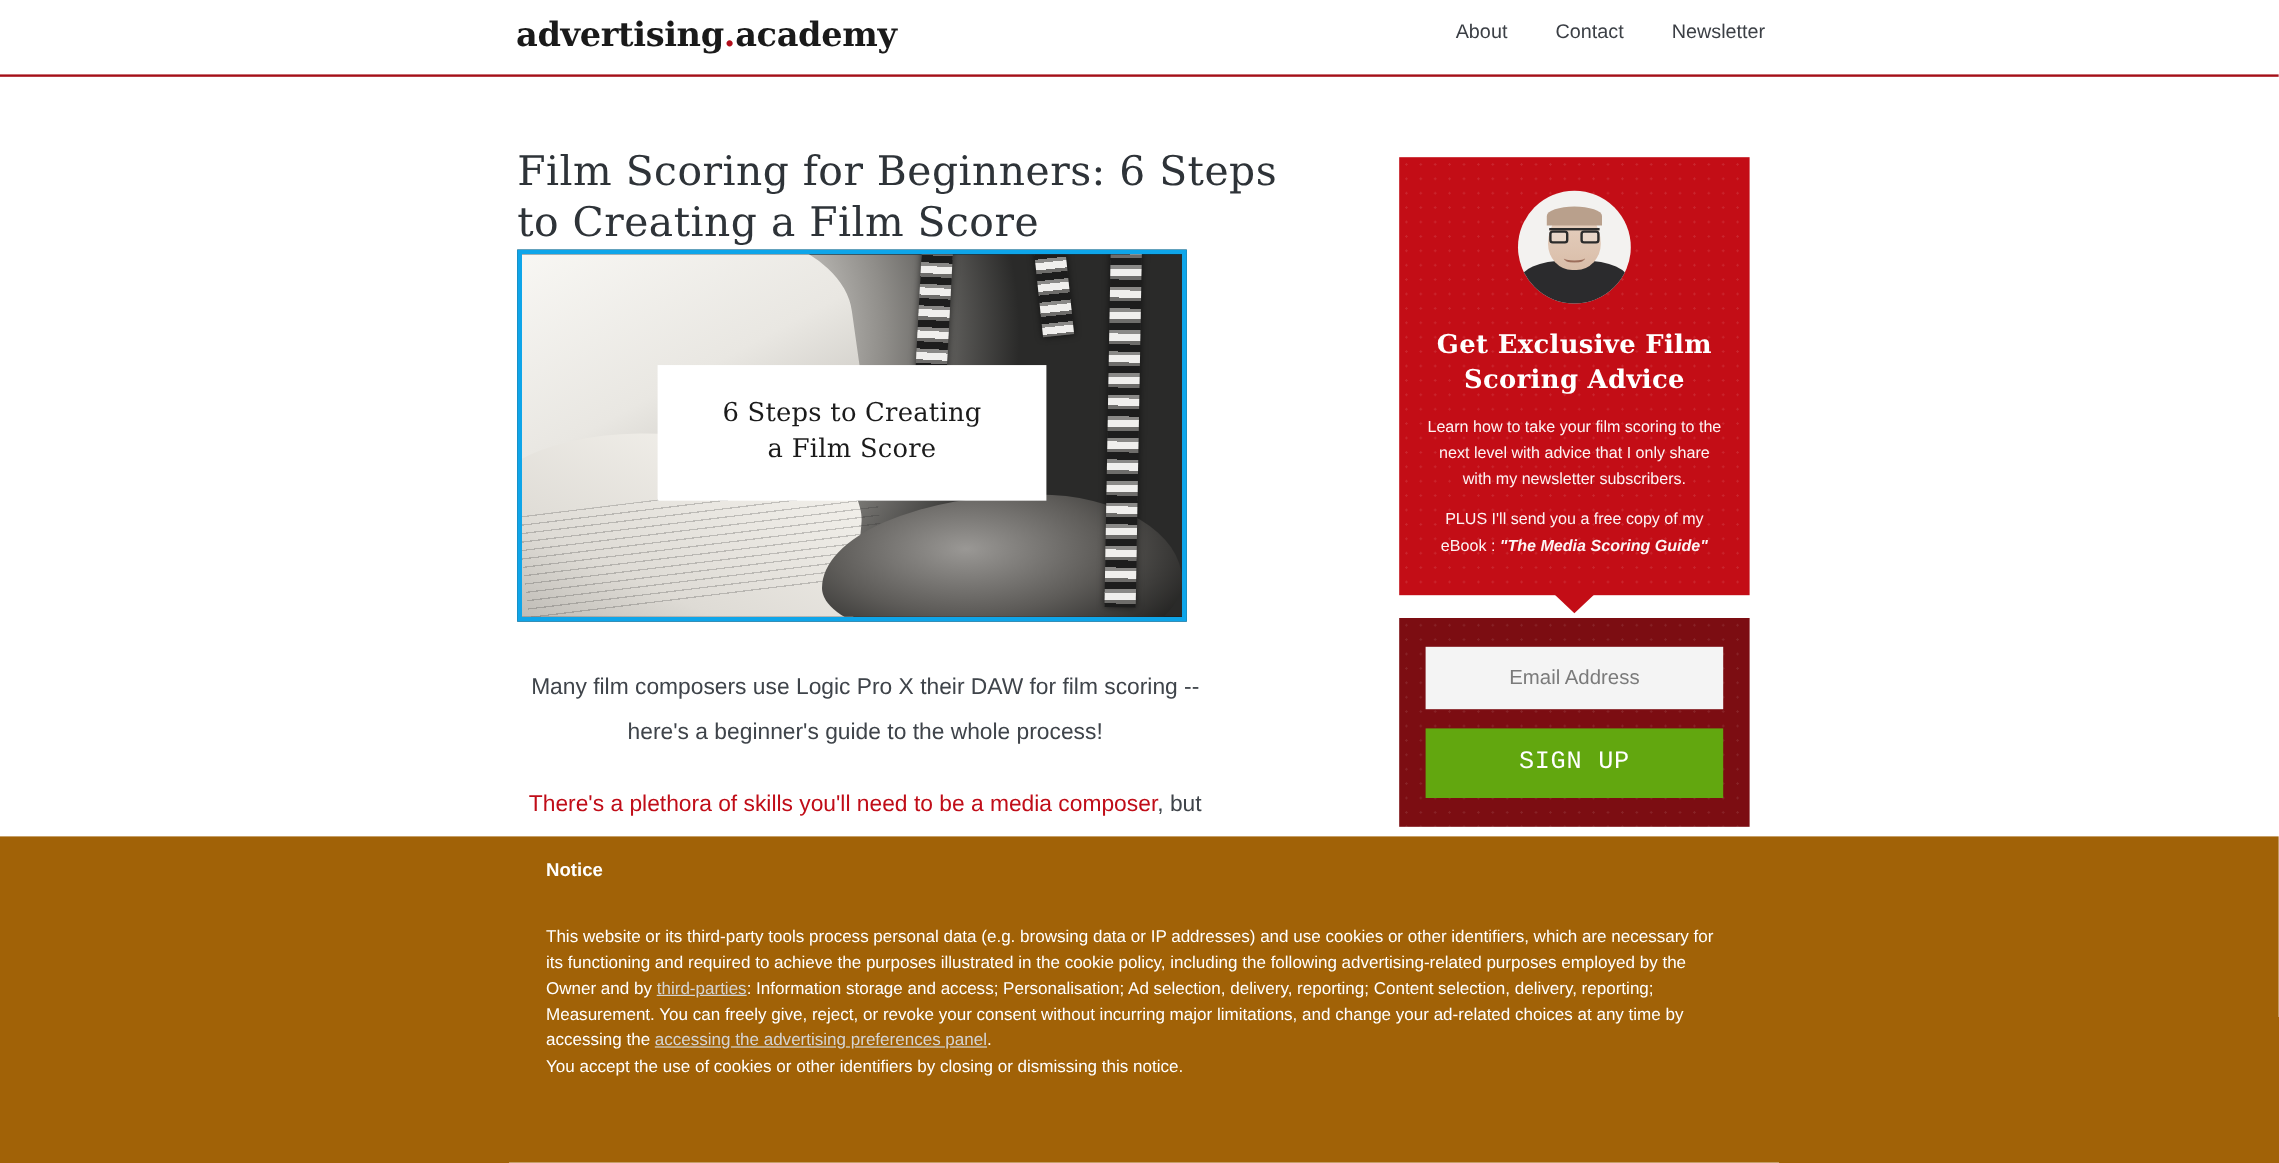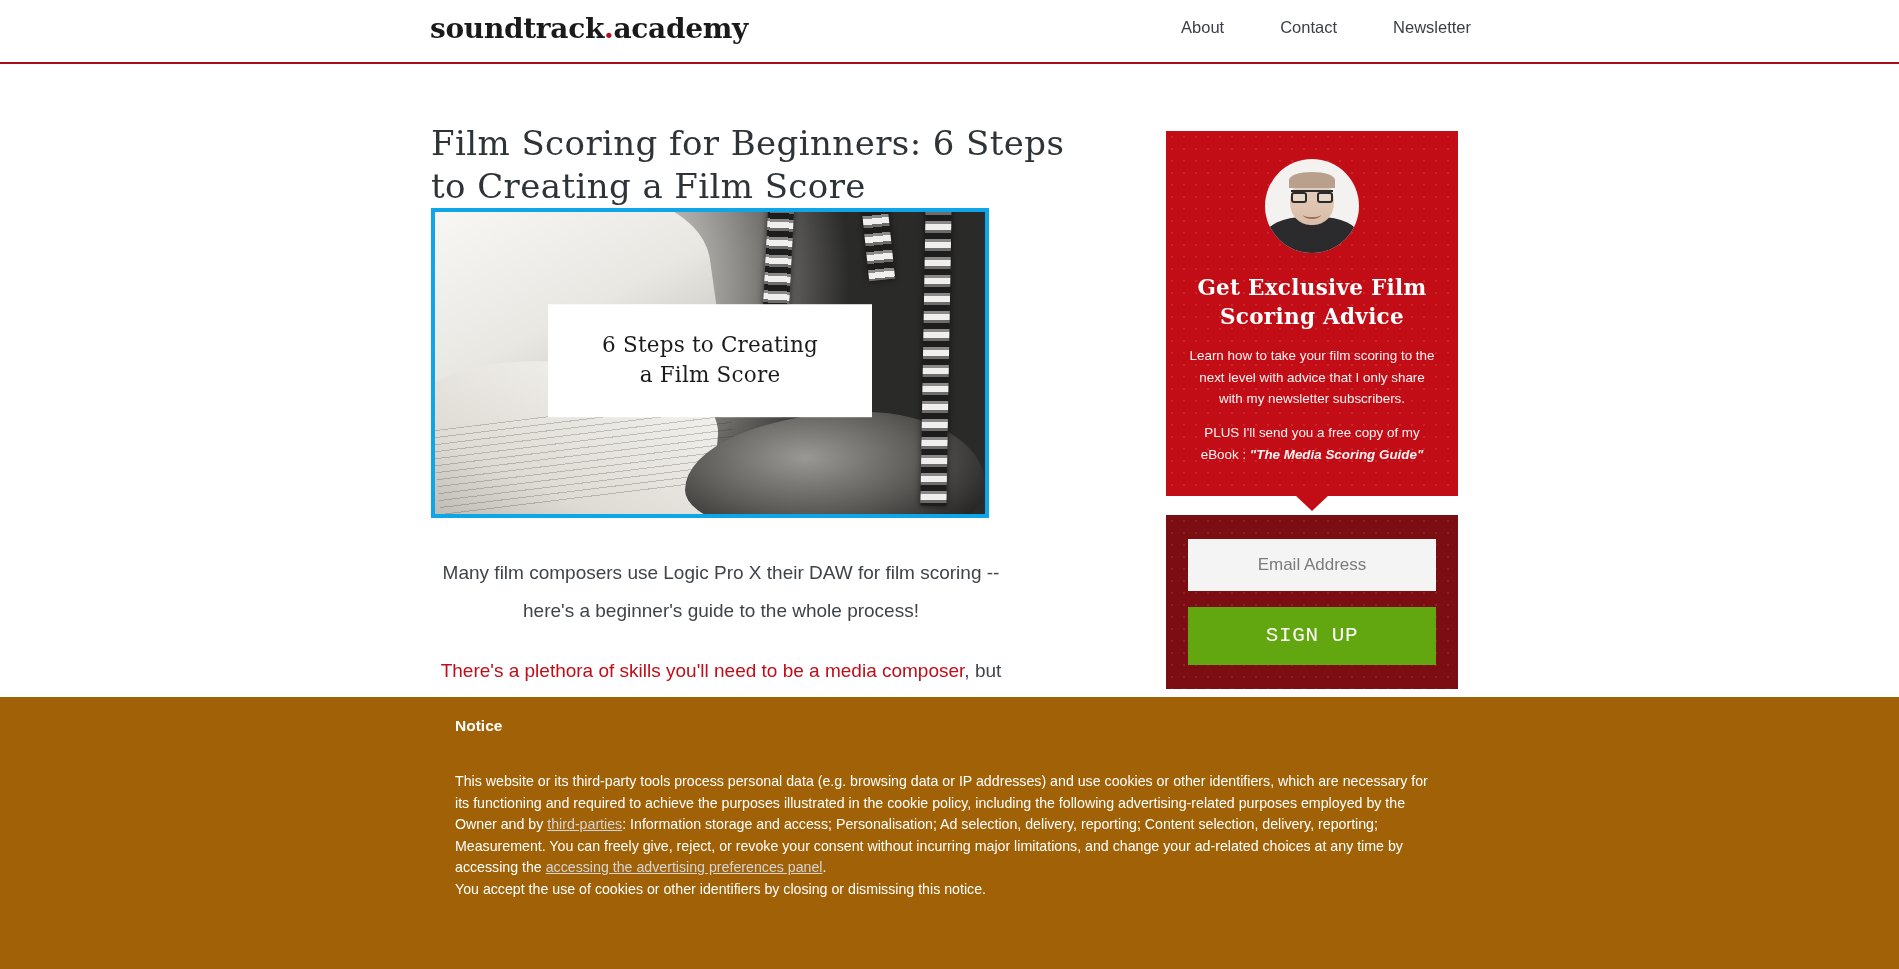--- a/index.html
+++ b/index.html
@@ -33,21 +33,21 @@
     white-space: nowrap;
   }
   .logo .dot { color: #b10d1a; }
   .main-nav {
     position: absolute;
     right: 0px;
     top: 18px;
     width: 1400px;
     display: flex;
     justify-content: flex-end;
-    gap: 56px;
+    gap: 40px;
     padding-right: 428px;
   }
   .nav-link {
     font-size: 16.5px;
     color: #3b3f45;
     text-decoration: none;
     cursor: pointer;
     white-space: nowrap;
   }
 
@@ -326,21 +326,21 @@
     color: #d4d4d4;
     text-decoration: underline;
     cursor: pointer;
   }
 </style>
 </head>
 <body>
 
 <div class="site-header">
   <div class="logo">
-    <span>soundtrack</span><span class="dot">.</span><span>academy</span>
+    <span>advertising</span><span class="dot">.</span><span>academy</span>
   </div>
   <div class="main-nav">
     <a class="nav-link">About</a>
     <a class="nav-link">Contact</a>
     <a class="nav-link">Newsletter</a>
   </div>
 </div>
 
 <div class="content-col">
 

